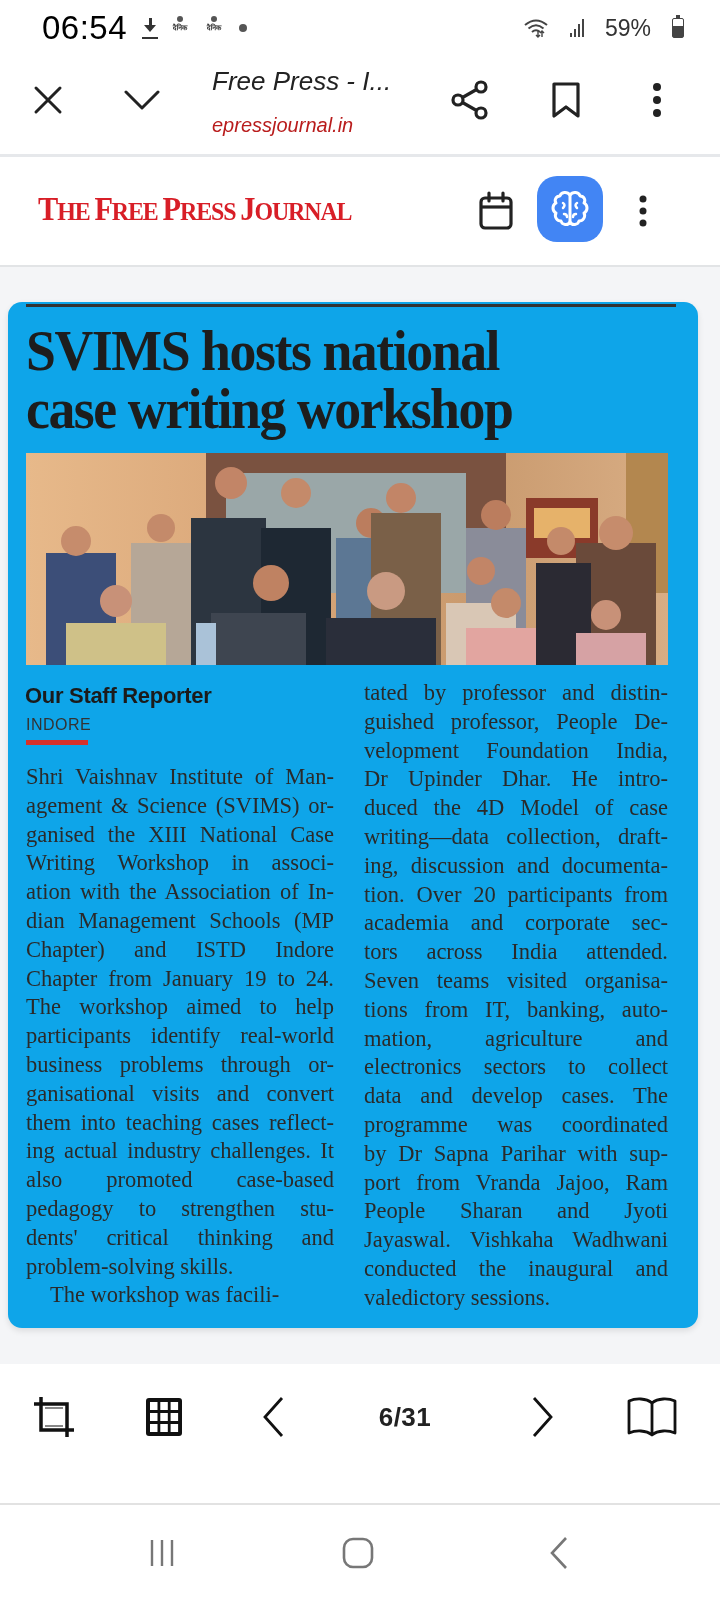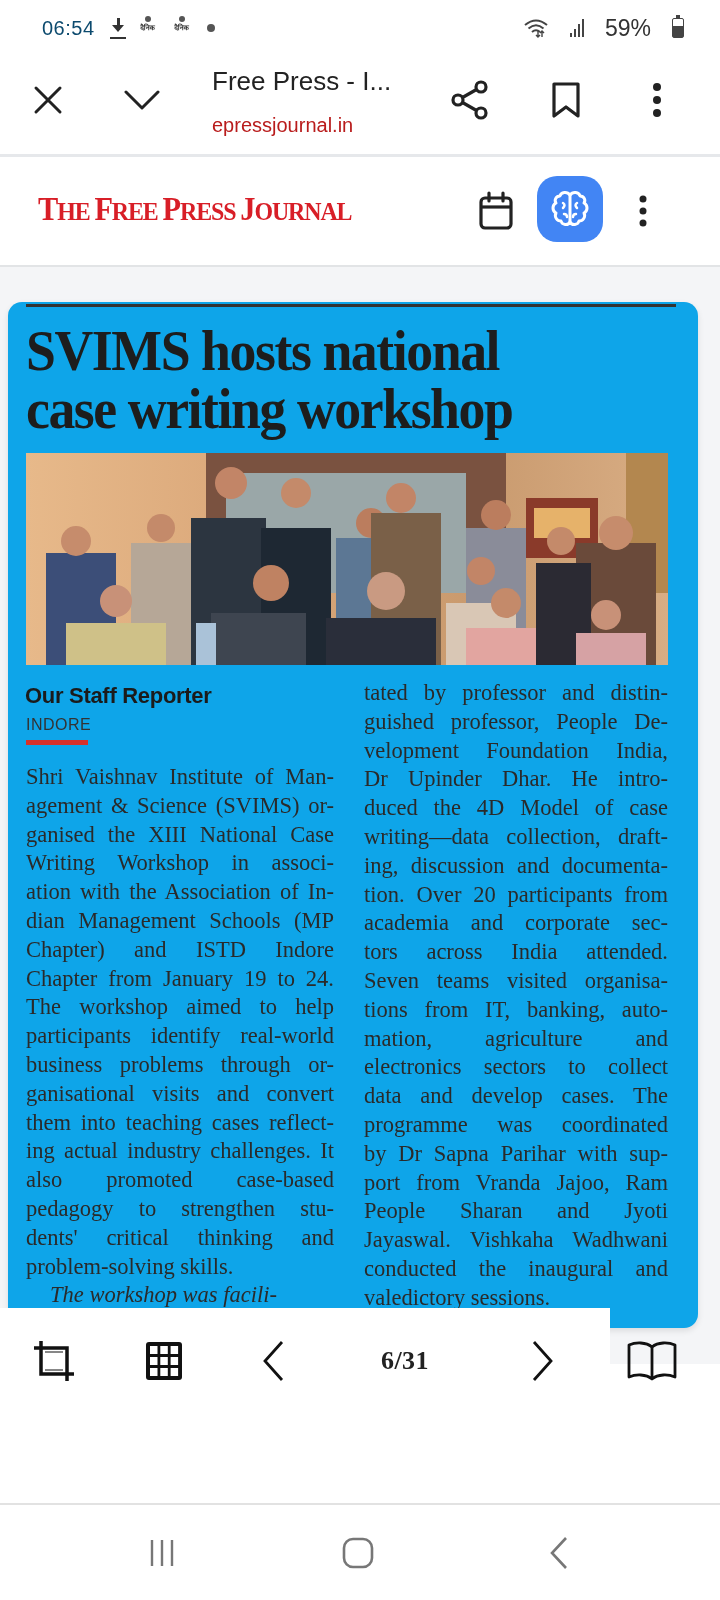--- a/index.html
+++ b/index.html
@@ -1,40 +1,40 @@
 <!DOCTYPE html>
 <html><head>
 <meta charset="utf-8">
 <style>
   * { box-sizing: border-box; margin: 0; padding: 0; }
   html, body { width: 720px; height: 1600px; overflow: hidden; background: #ffffff; }
   body { font-family: "Liberation Sans", "DejaVu Sans", sans-serif; color: #1a1a1a; position: relative; }
 
   
   .status-bar { position: absolute; top: 0; left: 0; width: 720px; height: 56px; display: flex; align-items: center; padding: 0 36px 0 42px; }
-  .status-time { font-size: 20px; color: #0c4a6e; letter-spacing: 0.5px; }
+  .status-time { font-size: 33px; color: #000000; letter-spacing: 0.5px; }
   .status-left-icons { display: flex; align-items: center; gap: 8px; margin-left: 14px; }
   .dl-icon { width: 18px; height: 22px; position: relative; }
   .dl-icon::before { content: ""; position: absolute; left: 8px; top: 1px; width: 3px; height: 12px; background: #333; }
   .dl-icon::after { content: ""; position: absolute; left: 3px; top: 8px; width: 0; height: 0; border-left: 6px solid transparent; border-right: 6px solid transparent; border-top: 7px solid #333; }
   .dl-icon .base { position: absolute; left: 1px; bottom: 0; width: 16px; height: 2px; background: #333; }
   .app-badge { width: 26px; height: 26px; position: relative; font-size: 7px; line-height: 8px; text-align: center; color: #333; font-weight: bold; padding-top: 9px; }
   .app-badge::before { content: ""; position: absolute; top: 1px; left: 10px; width: 6px; height: 6px; border-radius: 50%; background: #555; }
   .dot-notif { width: 8px; height: 8px; border-radius: 50%; background: #555; margin-left: 4px; }
   .status-right { margin-left: auto; display: flex; align-items: center; gap: 21px; }
   .wifi-icon { width: 26px; height: 20px; position: relative; }
   .signal-icon { display: flex; align-items: flex-end; gap: 2px; height: 18px; }
   .signal-icon span { width: 2px; background: #444; display: block; }
   .battery-text { font-size: 23px; color: #333; }
   .battery-icon { width: 12px; height: 20px; border: 1.5px solid #444; border-radius: 2px; position: relative; }
   .battery-icon::before { content: ""; position: absolute; top: -4px; left: 3px; width: 4px; height: 3px; background: #444; }
   .battery-fill { position: absolute; bottom: 0; left: 0; right: 0; background: #444; }
 
   
-  .browser-bar { position: absolute; top: 56px; left: 0; width: 720px; height: 98px; display: flex; align-items: center; }
+  .browser-bar { position: absolute; top: 56px; left: 0; width: 720px; height: 98px; display: flex; align-items: center; font-style: italic; }
   .bb-btn { position: absolute; display: flex; align-items: center; justify-content: center; cursor: pointer; }
   .bb-close { left: 28px; top: 24px; width: 40px; height: 40px; }
   .bb-chev { left: 118px; top: 24px; width: 48px; height: 40px; }
   .bb-title { position: absolute; left: 212px; top: 10px; font-size: 26px; color: #222; }
   .bb-url { position: absolute; left: 212px; top: 58px; font-size: 20px; color: #b91c1c; }
   .bb-share { left: 448px; top: 20px; width: 44px; height: 48px; }
   .bb-bookmark { left: 546px; top: 20px; width: 40px; height: 48px; }
   .bb-more { left: 642px; top: 20px; width: 30px; height: 48px; }
   .divider-top { position: absolute; top: 154px; left: 0; width: 720px; height: 3px; background: #e6e8eb; }
 
@@ -54,24 +54,24 @@
   .headline { position: absolute; top: 20px; left: 18px; width: 660px; font-family: "Liberation Serif", "DejaVu Serif", serif; font-weight: bold; font-size: 56px; line-height: 58px; color: #1d1d1d; letter-spacing: -1.5px; transform: scaleX(0.96); transform-origin: left top; }
   .photo { position: absolute; top: 151px; left: 18px; width: 642px; height: 212px; overflow: hidden; }
   .byline { position: absolute; top: 381px; left: 17px; font-family: "Liberation Sans", "DejaVu Sans", sans-serif; font-weight: bold; font-size: 22px; color: #1b1b1b; letter-spacing: -0.3px; }
   .dateline { position: absolute; top: 414px; left: 18px; font-size: 16px; color: #333; letter-spacing: 0.5px; }
   .red-rule { position: absolute; top: 438px; left: 18px; width: 62px; height: 5px; background: #d7312a; }
   .col { position: absolute; font-family: "Liberation Serif", "DejaVu Serif", serif; font-size: 22.5px; line-height: 28.8px; color: #2a2a2a; }
   .col .line { display: block; text-align: justify; text-align-last: justify; white-space: nowrap; height: 28.8px; }
   .col .line.left { text-align-last: left; }
   .col-left { top: 461px; left: 18px; width: 308px; }
   .col-right { top: 377px; left: 356px; width: 304px; }
-  .indent { padding-left: 24px; font-style: italic; }
-
-  
-  .reader-toolbar { position: absolute; top: 1308px; left: 0; width: 610px; height: 108px; background: #fff; font-family: Liberation Serif, serif; }
+  .indent { padding-left: 24px; }
+
+  
+  .reader-toolbar { position: absolute; top: 1364px; left: 0; width: 610px; height: 108px; background: #fff; }
   .rt-btn { position: absolute; top: 30px; height: 46px; display: flex; align-items: center; justify-content: center; cursor: pointer; }
   .rt-crop { left: 30px; width: 48px; }
   .rt-grid { left: 142px; width: 44px; }
   .rt-prev { left: 256px; width: 34px; }
   .rt-page { position: absolute; top: 38px; left: 340px; width: 130px; text-align: center; font-size: 26px; color: #222; font-weight: bold; letter-spacing: 0.5px; }
   .rt-next { left: 526px; width: 34px; }
   .rt-book { left: 624px; width: 56px; }
   .divider-nav { position: absolute; top: 1503px; left: 0; width: 720px; height: 2px; background: #e2e2e2; }
 
   

